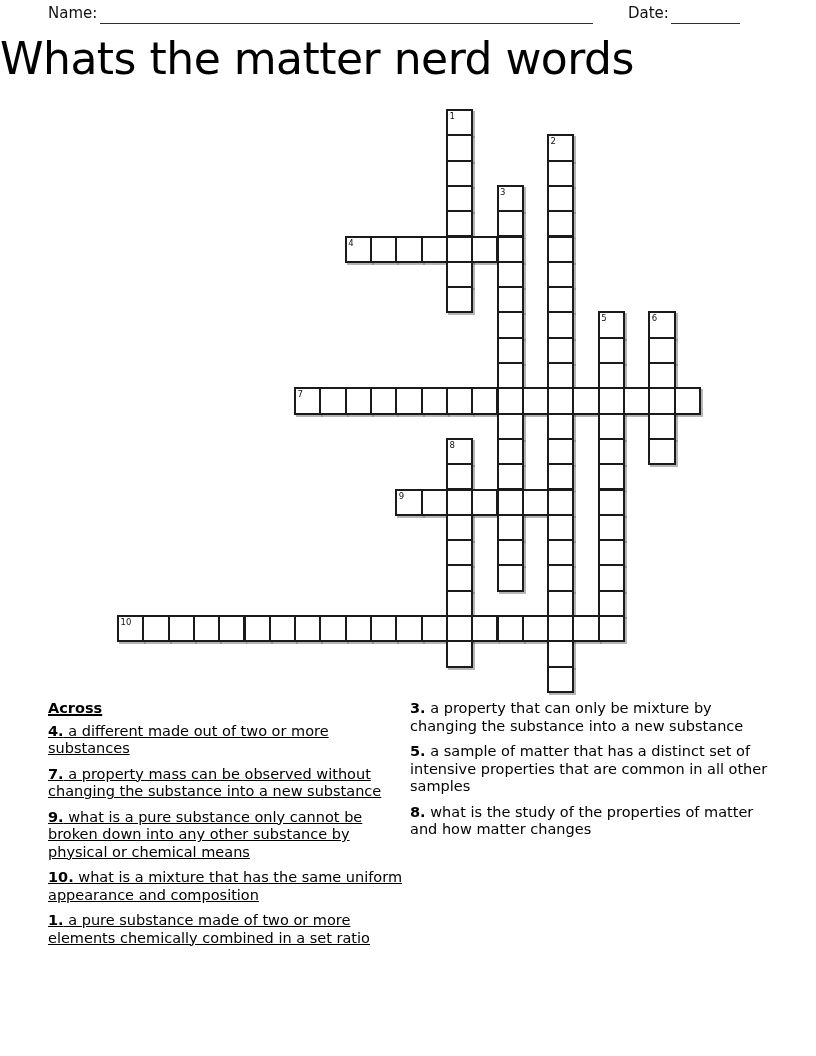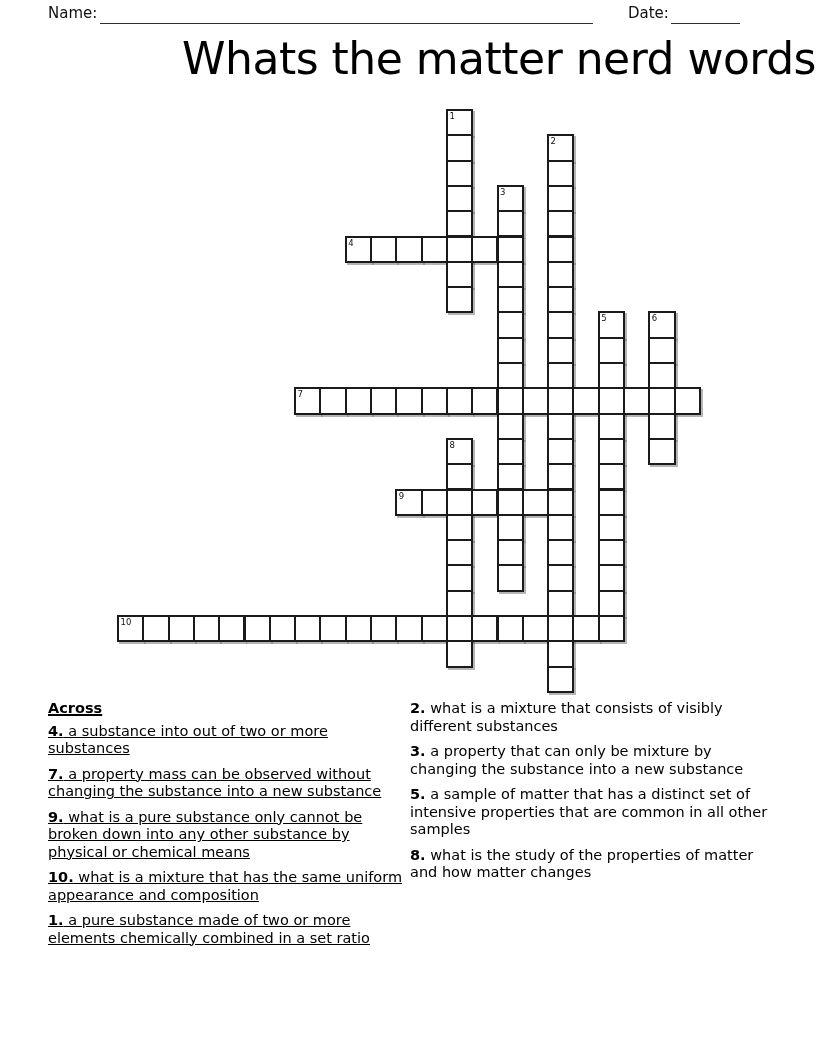--- a/index.html
+++ b/index.html
@@ -13,21 +13,21 @@
   .hdr-label { position:absolute; top:4px; font-size:15px; color:#111; white-space:nowrap; }
   .hdr-line  { position:absolute; height:17px; border-bottom:1.6px solid #2e2e2e; }
   #name-label { left:48px; }
   #name-line  { left:100px; top:6px; width:493px; }
   #date-label { left:628px; }
   #date-line  { left:671px; top:6px; width:69px; }
 
   
   .title {
     position:absolute; top:33px; left:0; width:100%;
-    text-align:right; font-size:44px; line-height:52px;
+    text-align:left; font-size:44px; line-height:52px;
     letter-spacing:-0.5px; color:#000; font-weight:400;
   }
 
   
   .grid { position:absolute; left:0; top:0; width:816px; height:700px; }
   .cell {
     position:absolute; box-sizing:border-box;
     background:#ffffff; border:2px solid #1b1b1b;
     box-shadow:2px 2px 0 rgba(120,120,120,0.55);
   }
@@ -192,27 +192,26 @@
       <div class="cell" style="left: 572.4px; top: 615px; width: 27.3px; height: 27.3px;"></div>
       <div class="cell" style="left: 597.7px; top: 615px; width: 27.3px; height: 27.3px;"></div>
       <div class="cell" style="left: 445.9px; top: 640.3px; width: 27.3px; height: 27.3px;"></div>
       <div class="cell" style="left: 547.1px; top: 640.3px; width: 27.3px; height: 27.3px;"></div>
       <div class="cell" style="left: 547.1px; top: 665.6px; width: 27.3px; height: 27.3px;"></div>
     </div>
 
   <div class="clues">
     <div class="clues-col" id="clues-left">
         <div class="clue-heading">Across</div>
-        <div class="clue"><span class="num">4.</span><span> a substance into out of two or more substances</span></div>
+        <div class="clue"><span class="num">4.</span><span> a different made out of two or more substances</span></div>
         <div class="clue"><span class="num">7.</span><span> a property mass can be observed without changing the substance into a new substance</span></div>
         <div class="clue"><span class="num">9.</span><span> what is a pure substance only cannot be broken down into any other substance by physical or chemical means</span></div>
         <div class="clue"><span class="num">10.</span><span> what is a mixture that has the same uniform appearance and composition</span></div>
         <div class="clue"><span class="num">1.</span><span> a pure substance made of two or more elements chemically combined in a set ratio</span></div>
       </div>
     <div class="clues-col" id="clues-right">
-        <div class="clue"><span class="num">2.</span><span> what is a mixture that consists of visibly different substances</span></div>
         <div class="clue"><span class="num">3.</span><span> a property that can only be mixture by changing the substance into a new substance</span></div>
         <div class="clue"><span class="num">5.</span><span> a sample of matter that has a distinct set of intensive properties that are common in all other samples</span></div>
         <div class="clue"><span class="num">8.</span><span> what is the study of the properties of matter and how matter changes</span></div>
       </div>
   </div>
 
 </div>
 
 </body></html>

